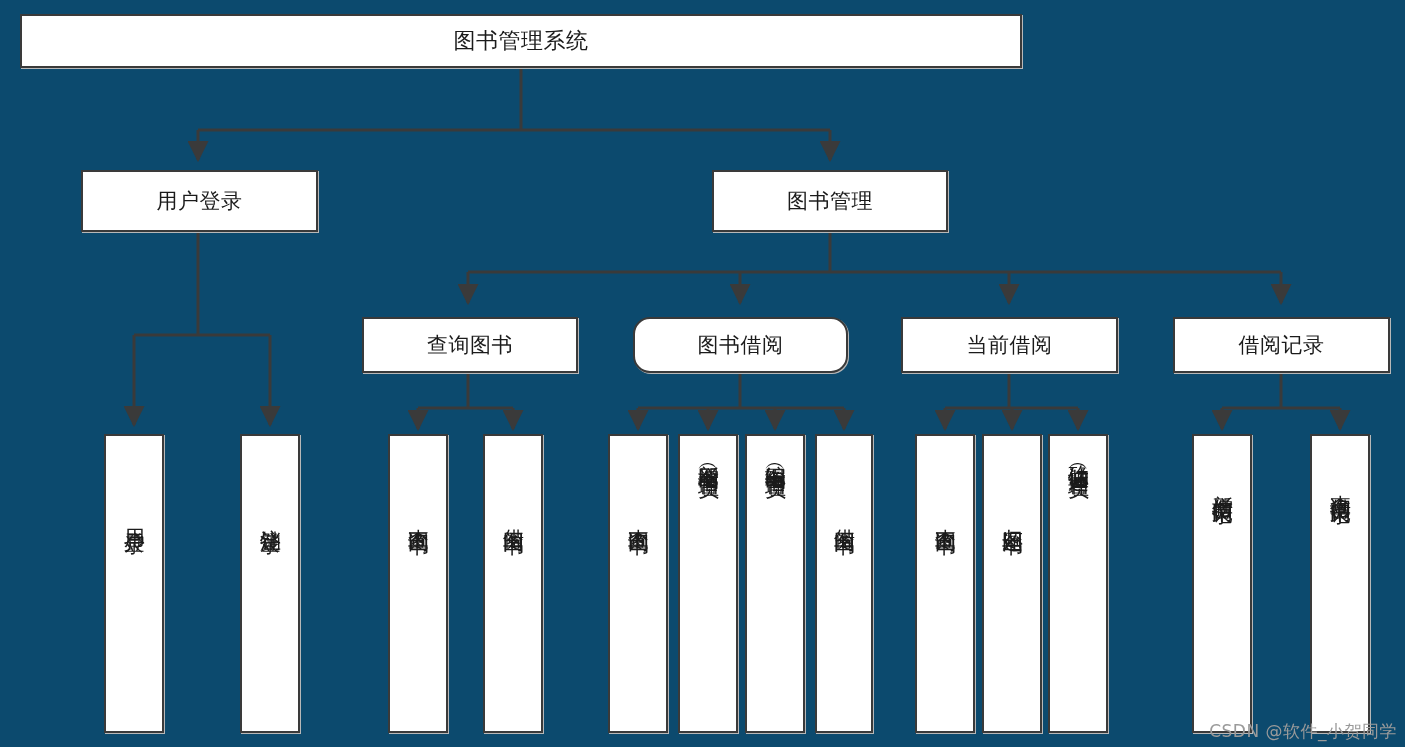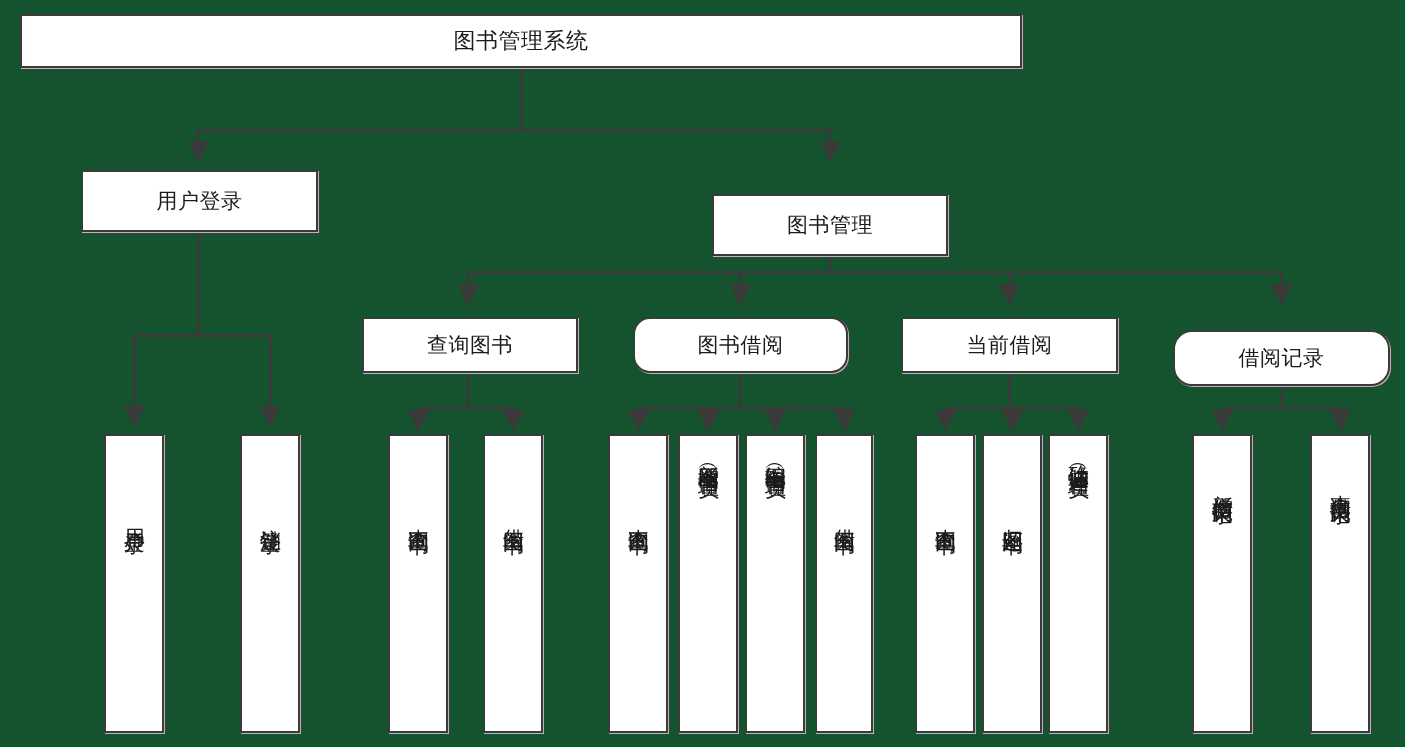--- a/index.html
+++ b/index.html
@@ -7,21 +7,21 @@
     padding: 0;
     background: #ffffff;
   }
   body {
     font-family: "DejaVu Sans", "Liberation Sans", sans-serif;
   }
   #canvas {
     position: relative;
     width: 1405px;
     height: 747px;
-    background: #14532d;
+    background: #0c4a6e;
     overflow: hidden;
   }
   #wires {
     position: absolute;
     left: 0;
     top: 0;
     width: 1405px;
     height: 747px;
     pointer-events: none;
   }
@@ -126,34 +126,34 @@
     </g>
   </svg>
 
   <div class="node root horiz" style="left:20px; top:14px; width:1002px; height:54px;">
     <span class="label">图书管理系统</span>
   </div>
 
   <div class="node horiz" style="left:81px; top:170px; width:237px; height:62px;">
     <span class="label">用户登录</span>
   </div>
-  <div class="node horiz" style="left:712px; top:170px; width:236px; height:62px;margin-top:24px;">
+  <div class="node horiz" style="left:712px; top:170px; width:236px; height:62px;">
     <span class="label">图书管理</span>
   </div>
 
   <div class="node horiz" style="left:362px; top:317px; width:216px; height:56px;">
     <span class="label">查询图书</span>
   </div>
   <div class="node horiz" style="left:633px; top:317px; width:215px; height:56px;border-radius:17px;">
     <span class="label">图书借阅</span>
   </div>
   <div class="node horiz" style="left:901px; top:317px; width:217px; height:56px;">
     <span class="label">当前借阅</span>
   </div>
-  <div class="node horiz" style="left:1173px; top:330px; width:217px; height:56px;border-radius:19px;">
+  <div class="node horiz" style="left:1173px; top:317px; width:217px; height:56px;">
     <span class="label">借阅记录</span>
   </div>
 
   <div class="node vert" style="left:104px; top:434px; width:60px; height:299px; padding-top:76px;">
     <span class="label">用户登录</span>
   </div>
   <div class="node vert" style="left:240px; top:434px; width:60px; height:299px; padding-top:76px;">
     <span class="label">注销登录</span>
   </div>
   <div class="node vert" style="left:388px; top:434px; width:60px; height:299px; padding-top:76px;">
@@ -186,14 +186,15 @@
     <span class="label">确认归还（管理员）</span>
   </div>
 
   <div class="node vert" style="left:1192px; top:434px; width:60px; height:299px; padding-top:42px;">
     <span class="label">新增借阅记录</span>
   </div>
   <div class="node vert" style="left:1310px; top:434px; width:60px; height:299px; padding-top:42px;">
     <span class="label">查询借阅记录</span>
   </div>
 
+  <div id="watermark">CSDN @软件_小贺同学</div>
 
 </div>
 
 </body></html>

